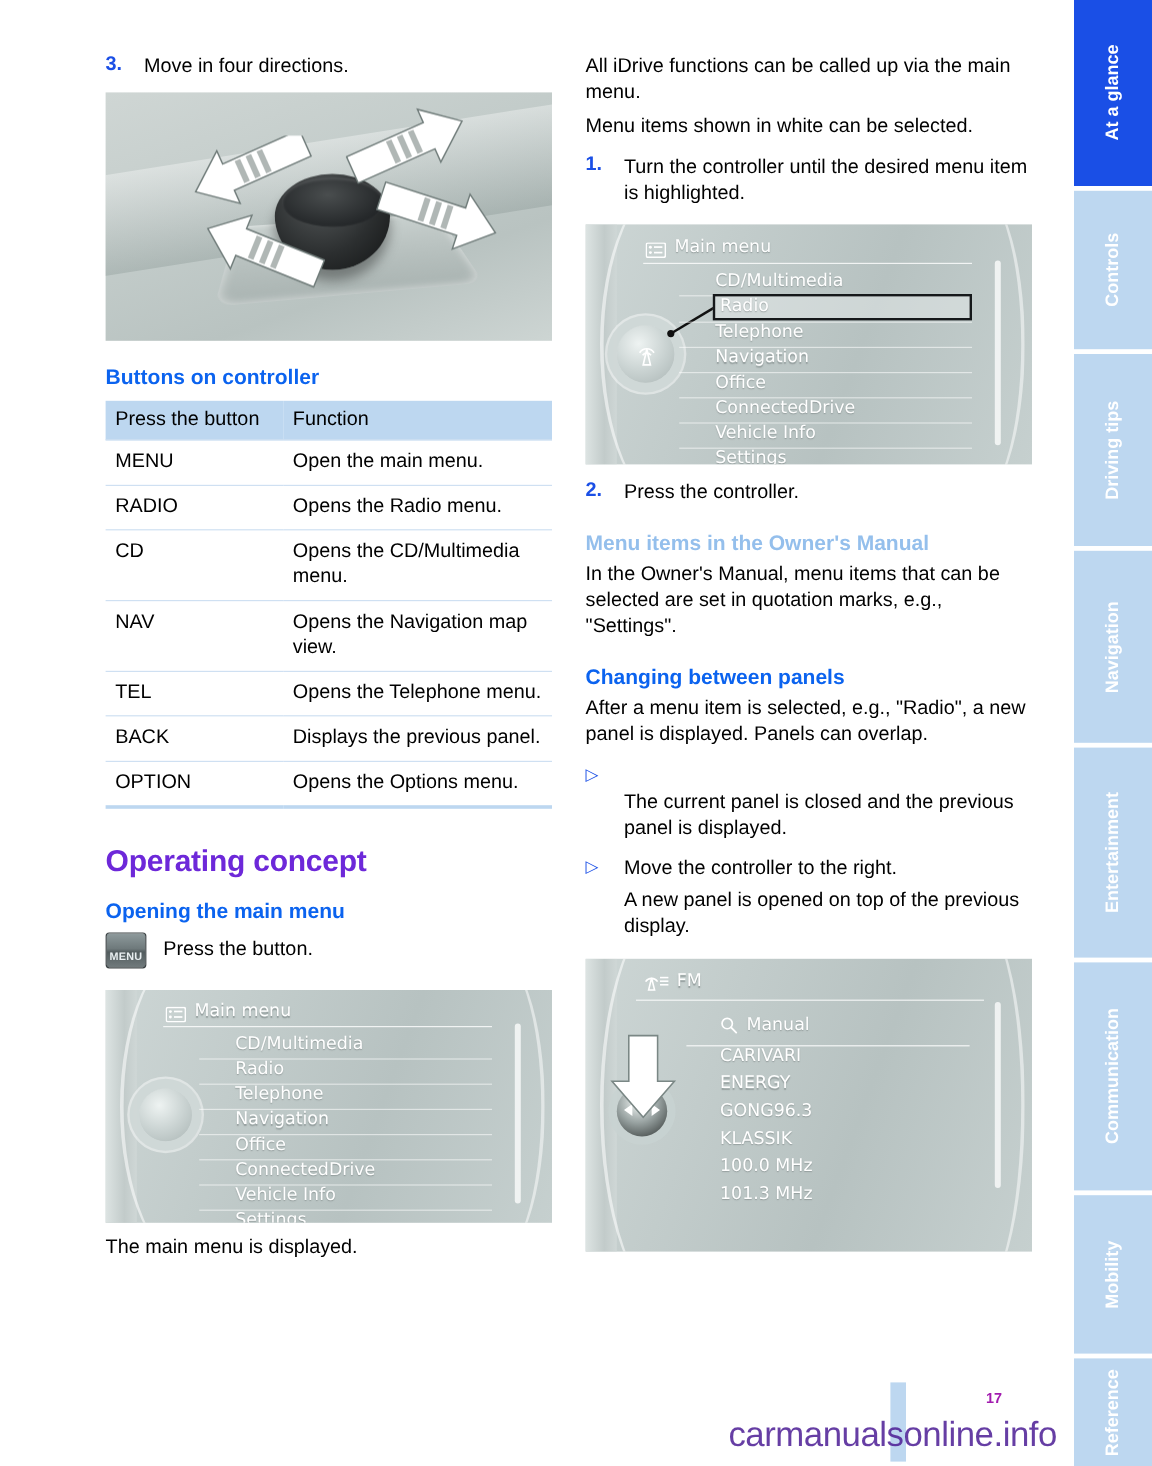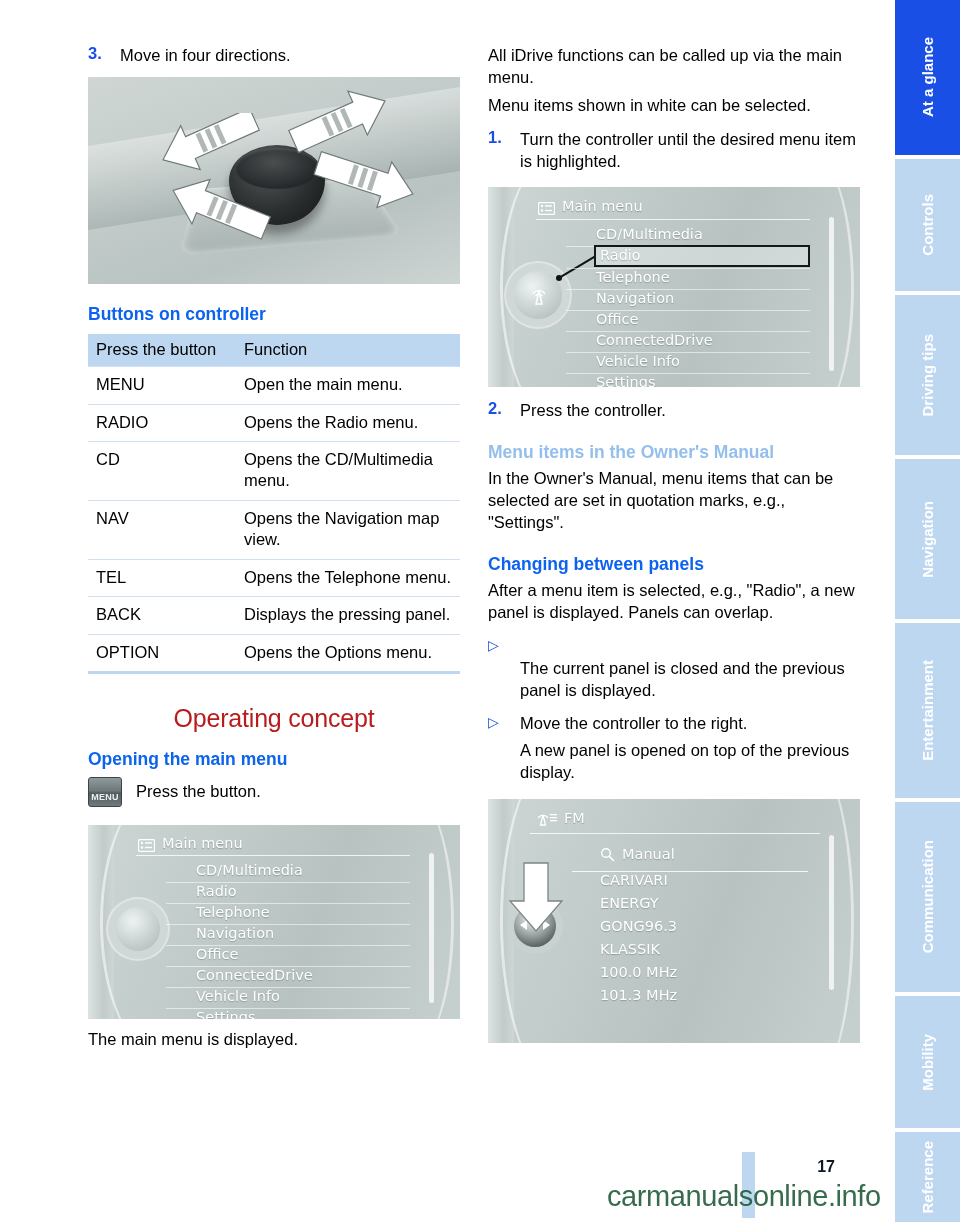--- a/index.html
+++ b/index.html
@@ -39,21 +39,21 @@
   .col-left  { left: 88px; }
   .col-right { left: 488px; }
 
   .step-row { display: flex; gap: 8px; }
   .step-num { color: #1a4fe6; font-weight: bold; font-size: 16.5px; width: 24px; flex: 0 0 24px; }
   .step-txt { font-size: 16.5px; color: #000; line-height: 1.34; }
 
   .body-txt { font-size: 16.5px; color: #000; line-height: 1.34; }
 
   h2.section {
-    color: #b91c1c; font-size: 25px; font-weight: normal; letter-spacing: -0.2px; text-align: center;
+    color: #6d28d9; font-size: 25px; font-weight: bold; letter-spacing: -0.2px;
   }
   h3.sub {
     color: #0b63ef; font-size: 17.5px; font-weight: bold;
   }
   h3.sub.faded { color: #94bfec; }
 
   
   .photo {
     width: 372px; height: 207px;
     background: linear-gradient(160deg,#cfd6d4 0%,#c3ccca 40%,#b9c3c1 70%,#cdd5d3 100%);
@@ -165,29 +165,29 @@
 
   .bullet-row { display:flex; gap:8px; }
   .bullet { color:#1a4fe6; font-size:14px; width:24px; flex:0 0 24px; padding-top:2px;}
 
   .footer-line {
     position:absolute; left:0; top:1183px; width:895px; text-align:center;
     font-size:15.5px; color:#000;
   }
   .pagenum {
     position:absolute; left:0; top:1158px; width:835px; text-align:right;
-    font-size:16px; font-weight:bold; color:#0f172a;
+    font-size:12px; font-weight:bold; color:#a21caf;
   }
   .pagemark {
     position:absolute; left:742px; top:1152px; width:13px; height:66px;
     background:#bdd7f0;
   }
   .watermark {
     position:absolute; left:607px; top:1180px;
-    font-size:29px; color:#14532d; opacity:.85; letter-spacing:-.4px;
+    font-size:29px; color:#4c1d95; opacity:.85; letter-spacing:-.4px;
     font-family:"Liberation Sans", sans-serif;
   }
 </style>
 </head>
 <body>
 
 <div class="page">
 
   <div class="sidebar">
     <div class="tab active" style="top:0px;   height:155px;">
@@ -295,21 +295,21 @@
         <tr>
             <td>NAV</td>
             <td>Opens the Navigation map view.</td>
           </tr>
         <tr>
             <td>TEL</td>
             <td>Opens the Telephone menu.</td>
           </tr>
         <tr>
             <td>BACK</td>
-            <td>Displays the pressing panel.</td>
+            <td>Displays the previous panel.</td>
           </tr>
         <tr>
             <td>OPTION</td>
             <td>Opens the Options menu.</td>
           </tr>
         <tr class="endrule">
             <td colspan="2"></td>
           </tr>
       </tbody>
     </table>

